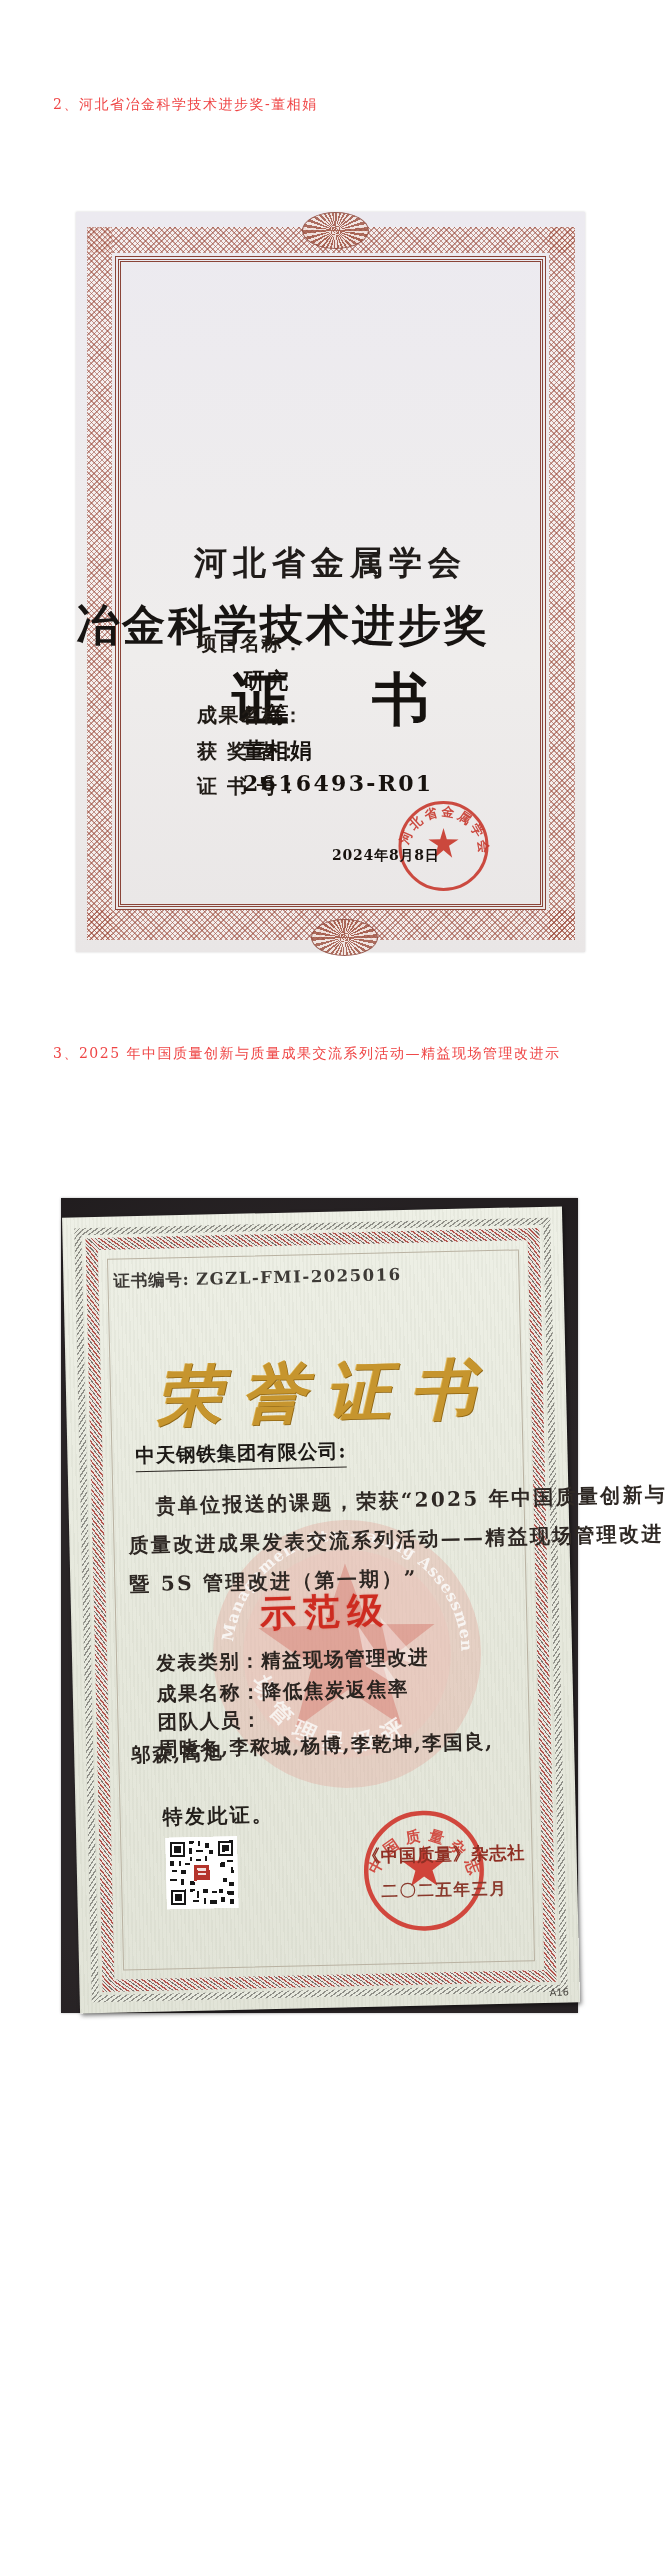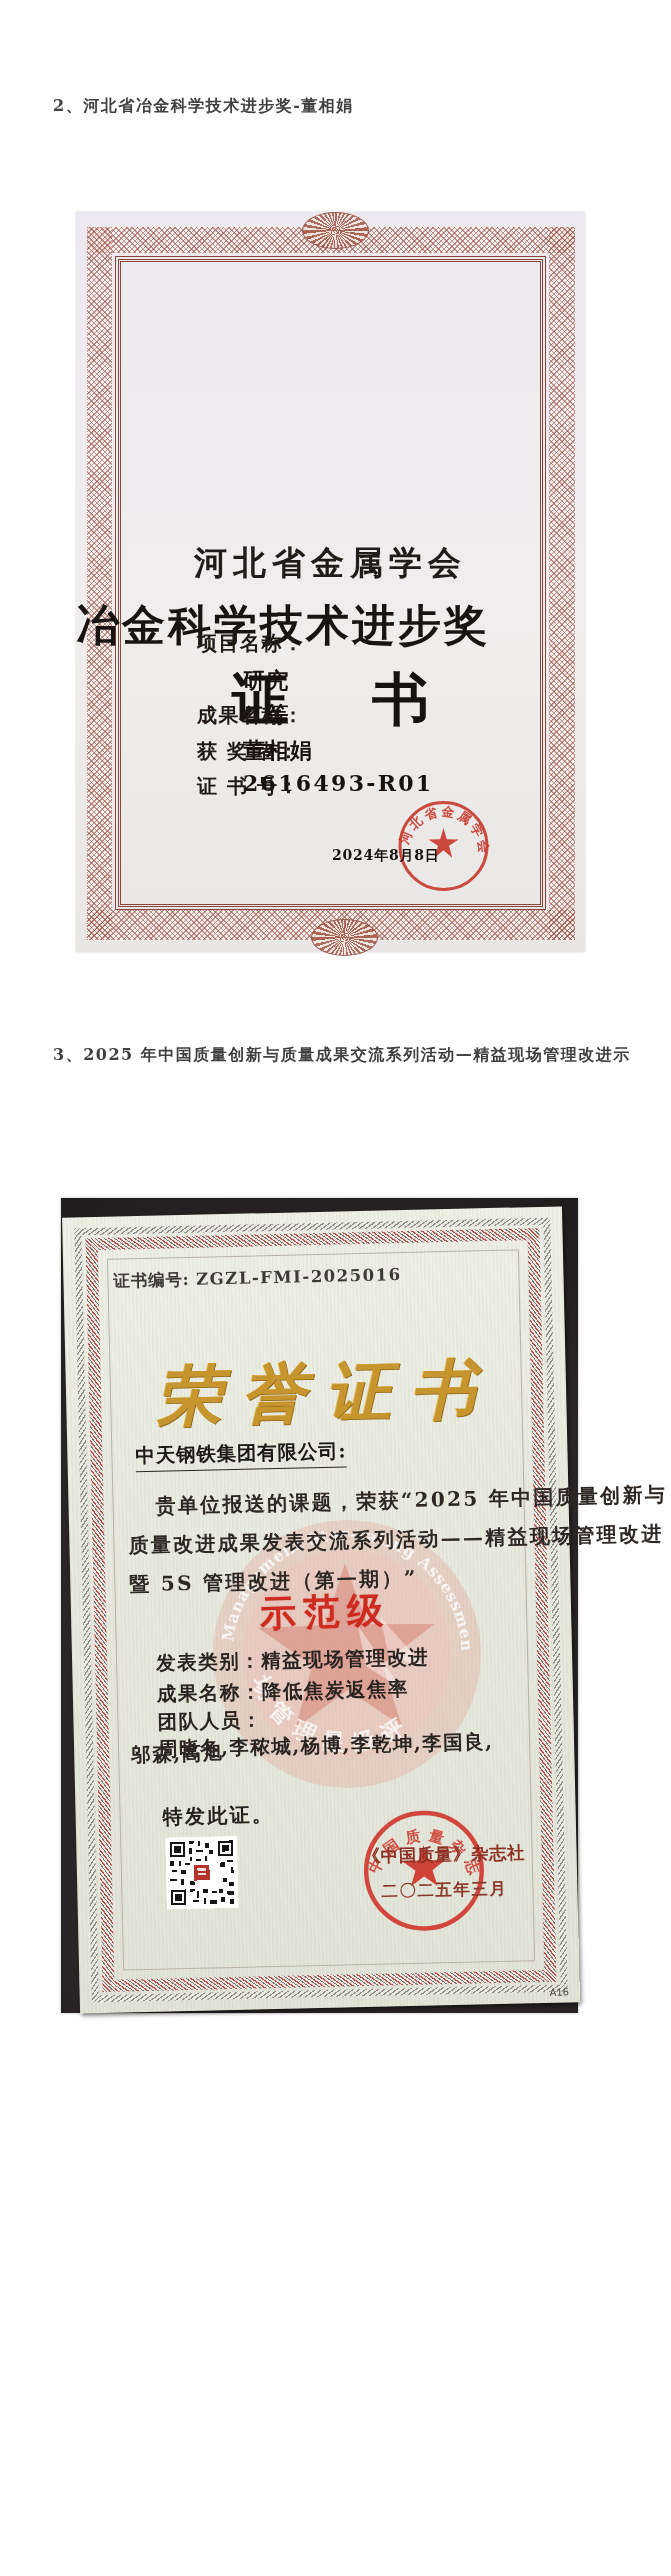--- a/index.html
+++ b/index.html
@@ -1,19 +1,19 @@
 <!DOCTYPE html>
 <html style="font-size:12px"><head>
 <meta charset="utf-8">
 <style>
   html,body{margin:0;padding:0;background:#ffffff;}
   .page{position:relative;width:671px;height:2576px;background:#ffffff;overflow:hidden;
         font-family:"DejaVu Serif","Liberation Serif",serif;}
   .abs{position:absolute;}
-  .heading{color:#404040;font-size:16px;font-weight:700;letter-spacing:1.5px;white-space:nowrap;}
+  .heading{color:#ef4444;font-size:14px;font-weight:400;letter-spacing:1.5px;white-space:nowrap;}
 
   
   .photo1{left:76px;top:212px;width:509px;height:740px;background:linear-gradient(180deg,#eceaf0,#efedec 60%,#e9e6e6);
           box-shadow:0 0 2.3px rgba(0,0,0,.18);}
   .c1-band{position:absolute;background:
       repeating-linear-gradient(45deg,rgba(156,74,58,.55) 0 1.1px,rgba(255,255,255,0) 1.1px 3.8px),
       repeating-linear-gradient(-45deg,rgba(156,74,58,.55) 0 1.1px,rgba(250,242,240,.6) 1.1px 3.8px);
       }
   .c1-band.top{left:10.5px;top:15px;right:10.5px;height:25.6px;}
   .c1-band.bottom{left:10.5px;bottom:12px;right:10.5px;height:30px;}

